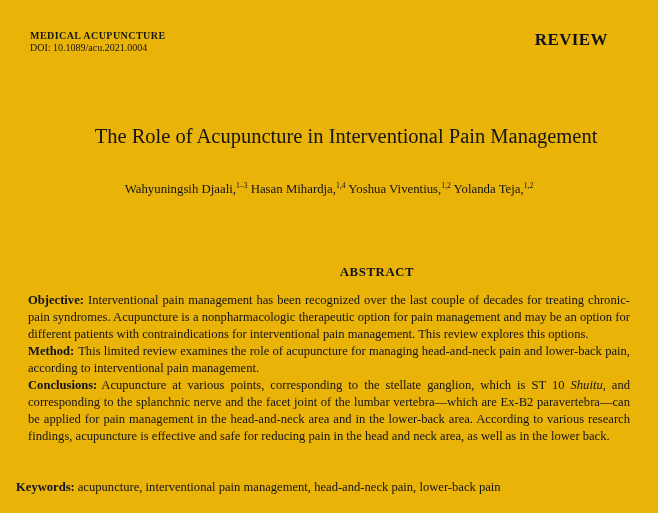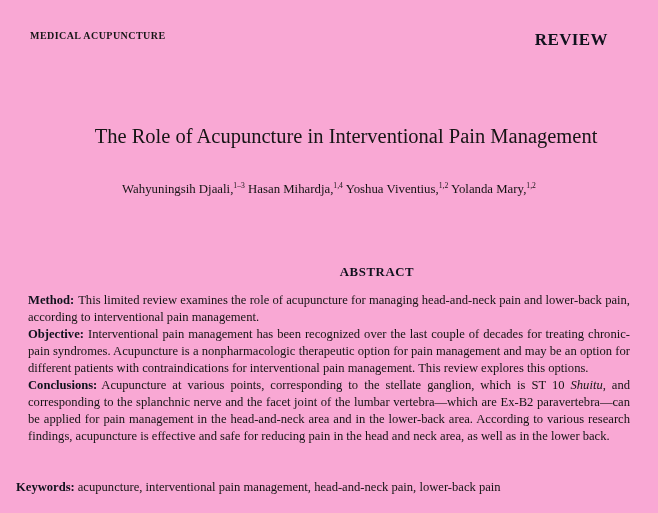--- a/index.html
+++ b/index.html
@@ -4,21 +4,21 @@
 <style>
   html, body {
     margin: 0;
     padding: 0;
     background: #ffffff;
   }
   .page {
     position: relative;
     width: 658px;
     height: 513px;
-    background: #f9a8d4;
+    background: #eab308;
     color: #141414;
     font-family: "Liberation Serif", "DejaVu Serif", serif;
     overflow: hidden;
   }
   .masthead-row {
     position: absolute;
     top: 30px;
     left: 30px;
     right: 50px;
     display: flex;
@@ -111,35 +111,36 @@
   }
 </style>
 </head>
 <body>
 
 <div class="page">
 
   <div class="masthead-row">
     <div class="journal-info">
       <div class="journal-name">MEDICAL ACUPUNCTURE</div>
+      <div>DOI: 10.1089/acu.2021.0004</div>
     </div>
     <div class="review-label">REVIEW</div>
   </div>
 
   <h1 class="article-title">The Role of Acupuncture in Interventional Pain Management</h1>
 
   <div class="authors" id="authors">
-      <div><span>Wahyuningsih Djaali,</span><sup>1–3</sup><span> Hasan Mihardja,</span><sup>1,4</sup><span> Yoshua Viventius,</span><sup>1,2</sup><span> Yolanda Mary,</span><sup>1,2</sup></div>
+      <div><span>Wahyuningsih Djaali,</span><sup>1–3</sup><span> Hasan Mihardja,</span><sup>1,4</sup><span> Yoshua Viventius,</span><sup>1,2</sup><span> Yolanda Teja,</span><sup>1,2</sup></div>
     </div>
 
   <div class="abstract-heading">ABSTRACT</div>
 
   <div class="abstract-body" id="abstract-body">
+      <p><span class="para-label">Objective:</span><span>Interventional pain management has been recognized over the last couple of decades for treating chronic-pain syndromes. Acupuncture is a nonpharmacologic therapeutic option for pain management and may be an option for different patients with contraindications for interventional pain management. This review explores this options.</span></p>
       <p><span class="para-label">Method:</span><span>This limited review examines the role of acupuncture for managing head-and-neck pain and lower-back pain, according to interventional pain management.</span></p>
-      <p><span class="para-label">Objective:</span><span>Interventional pain management has been recognized over the last couple of decades for treating chronic-pain syndromes. Acupuncture is a nonpharmacologic therapeutic option for pain management and may be an option for different patients with contraindications for interventional pain management. This review explores this options.</span></p>
       <p><span class="para-label">Conclusions:</span><span>Acupuncture at various points, corresponding to the stellate ganglion, which is ST 10 </span><i>Shuitu</i><span>, and corresponding to the splanchnic nerve and the facet joint of the lumbar vertebra—which are Ex-B2 paravertebra—can be applied for pain management in the head-and-neck area and in the lower-back area. According to various research findings, acupuncture is effective and safe for reducing pain in the head and neck area, as well as in the lower back.</span></p>
     </div>
 
   <div class="keywords-line">
     <span class="kw-label">Keywords:</span><span>acupuncture, interventional pain management, head-and-neck pain, lower-back pain</span>
   </div>
 
 </div>
 
 </body></html>

